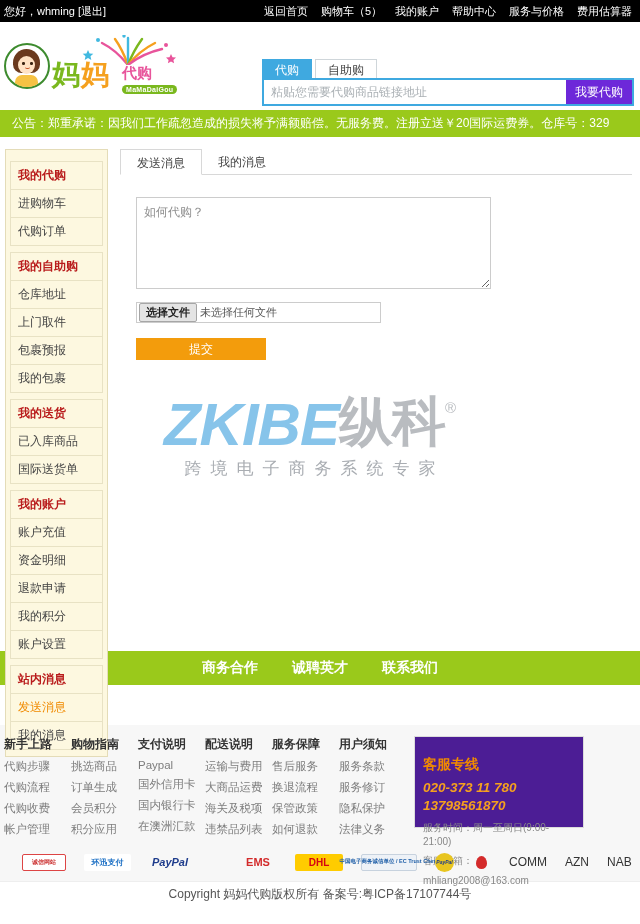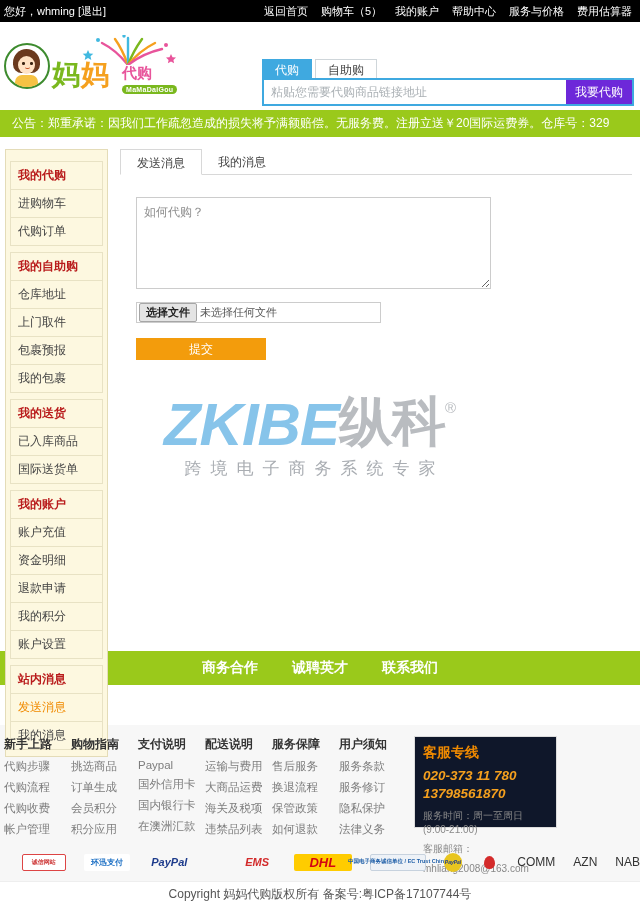--- a/index.html
+++ b/index.html
@@ -370,24 +370,24 @@
   .fcol a {
     display: block;
     font-size: 11.5px;
     color: #7d7d7d;
     text-decoration: none;
     margin-bottom: 6px;
     cursor: pointer;
   }
   .servicebox {
     margin-left: 8px;
-    width: 143px;
+    width: 170px;
     border: 1px solid #dcdcdc;
-    background: #0f172a;
-    padding: 7px 8px;
+    background: #4c1d95;
+    padding: 19px 8px;
     height: 92px;
   }
   .sb-title {
     color: #f08a00;
     font-weight: bold;
     font-size: 14px;
     margin-bottom: 5px;
   }
   .sb-phone {
     color: #f5a01e;
@@ -418,22 +418,22 @@
     align-items: center;
     justify-content: center;
     font-size: 8px;
     font-weight: bold;
     white-space: nowrap;
     border-radius: 2px;
   }
   .plog.trust { width: 44px; border: 1px solid #d44; color: #c33; background:#fff; font-size:6px; }
   .plog.huanxun { width: 47px; background: #fff; color:#1b6fc4; }
   .plog.paypal { width: 42px; color: #1e3c8c; font-style: italic; font-size: 11px; background:transparent; }
-  .plog.ems { width: 38px; color: #d32b2b; font-style: italic; font-size: 11px; margin-left: 30px; }
-  .plog.dhl { width: 58px; background: #ffcc00; color: #d40511; font-style: italic; font-size: 13px; }
+  .plog.ems { width: 38px; color: #d32b2b; font-size: 11px; margin-left: 30px; }
+  .plog.dhl { width: 48px; background: #ffcc00; color: #d40511; font-size: 10px; }
   .plog.ectrust { width: 56px; background:#eef2f7; border:1px solid #c7d2de; color:#1f5fa8; font-size:5.5px; line-height:1.3; flex-direction:column; }
   .plog.paypalgold { width: 19px; height:19px; border-radius:50%; background:#e8c51f; color:#1e3c8c; font-size:5px; font-style:italic; }
   .plog.shanghai { width: 19px; flex-direction: column; font-size:4.5px; color:#a33; }
   .plog.shanghai .pin { width:11px;height:13px;background:#d42b2b;border-radius:50% 50% 50% 50%/60% 60% 40% 40%; }
   .plog.text { color: #333; font-size: 12px; font-weight: normal; width: auto; }
 
   
   .copyright {
     height: 26px;
     background: #fff;

